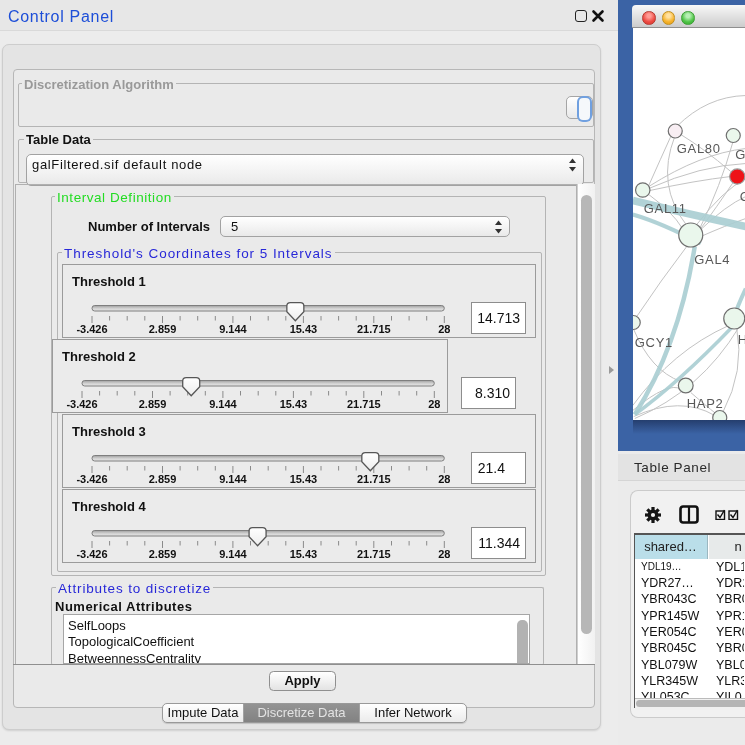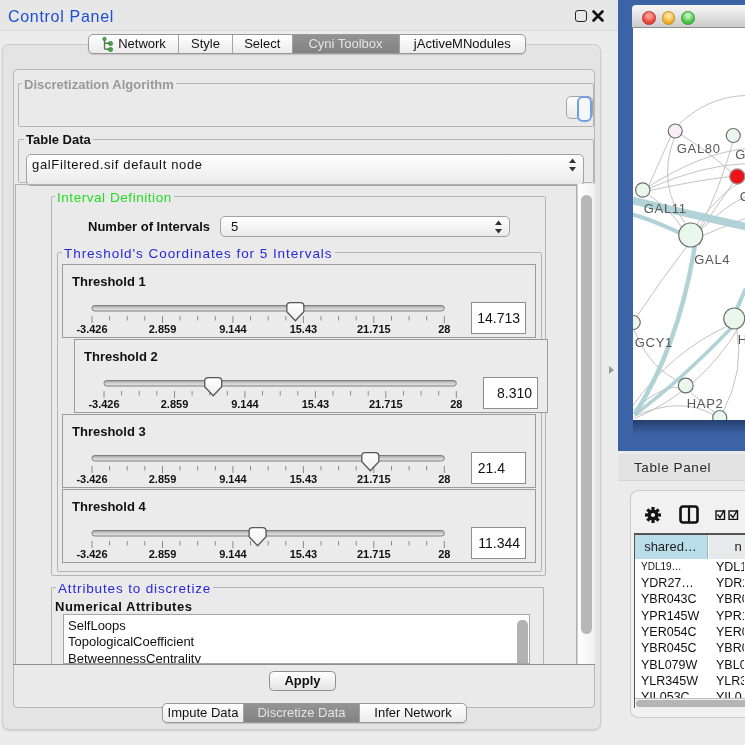--- a/index.html
+++ b/index.html
@@ -109,21 +109,21 @@
         <line x1="381.3" y1="51" x2="381.3" y2="58" stroke="#8a8a8a" stroke-width="1"></line>
         <text x="29.0" y="68" text-anchor="middle" font-family="Liberation Sans, sans-serif" font-size="11" font-weight="bold" fill="#111">-3.426</text>
         <text x="99.5" y="68" text-anchor="middle" font-family="Liberation Sans, sans-serif" font-size="11" font-weight="bold" fill="#111">2.859</text>
         <text x="169.9" y="68" text-anchor="middle" font-family="Liberation Sans, sans-serif" font-size="11" font-weight="bold" fill="#111">9.144</text>
         <text x="240.4" y="68" text-anchor="middle" font-family="Liberation Sans, sans-serif" font-size="11" font-weight="bold" fill="#111">15.43</text>
         <text x="310.8" y="68" text-anchor="middle" font-family="Liberation Sans, sans-serif" font-size="11" font-weight="bold" fill="#111">21.715</text>
         <text x="381.3" y="68" text-anchor="middle" font-family="Liberation Sans, sans-serif" font-size="11" font-weight="bold" fill="#111">28</text>
         <path d="M 227.3465824476548 37.6 h 10 q 3.5 0 3.5 3.5 v 5.6 l -8.5 9 l -8.5 -9 v -5.6 q 0 -3.5 3.5 -3.5 z" fill="url(#thumbg_264)" stroke="#565656" stroke-width="1.3"></path>
       </svg>
       <div style="position:absolute;left:408px;top:37px;width:55px;height:32px;background:#fff;border:1px solid #8d8d8d;box-sizing:border-box;font-size:14px;color:#111;text-align:right;line-height:30px;padding-right:5px">14.713</div>
-    </div><div style="position:absolute;left:74px;top:339px;width:474px;height:74px;border:1px solid #9b9b9b;box-sizing:border-box;background:#ebebeb">
+    </div><div style="position:absolute;left:52px;top:339px;width:396px;height:74px;border:1px solid #9b9b9b;box-sizing:border-box;background:#ebebeb">
       <div style="position:absolute;left:9px;top:9px;font-size:13px;font-weight:bold;color:#111">Threshold 2</div>
       <svg width="474" height="74" style="position:absolute;left:0;top:0" viewBox="0 0 474 74">
         <defs>
           <linearGradient id="thumbg_339" x1="0" y1="0" x2="0" y2="1">
             <stop offset="0" stop-color="#ffffff"></stop>
             <stop offset="1" stop-color="#ededed"></stop>
           </linearGradient>
         </defs>
         <rect x="29.0" y="40.5" width="352.3" height="5.5" rx="2.7" fill="url(#trackg)" stroke="#7e7e7e" stroke-width="1"></rect>
         <line x1="29.0" y1="51" x2="29.0" y2="58" stroke="#8a8a8a" stroke-width="1"></line>
@@ -253,34 +253,20 @@
   <div class="abs" style="left:577px;top:184px;width:18px;height:480px;background:linear-gradient(to right,#ffffff,#f1f1f1);border-left:1px solid #cfcfcf;box-sizing:border-box"></div>
   <div class="abs" style="left:580.5px;top:195px;width:11px;height:439px;background:#b7b7b7;border-radius:5.5px"></div>
 
   
   <div class="abs" style="left:13px;top:664px;width:582px;height:1px;background:#8f8f8f"></div>
   <div class="abs" style="left:269px;top:671px;width:67px;height:20px;background:linear-gradient(#ffffff,#f0f0f0 55%,#e3e3e3);
        border:1px solid #8f8f8f;border-radius:4.5px;box-sizing:border-box;text-align:center;
        font-size:13px;font-weight:bold;color:#111;line-height:18px">Apply</div>
 
   
-  <div class="abs" style="left:88px;top:33.5px;width:438px;height:20px;background:linear-gradient(#ffffff,#ebebeb);
-       border:1px solid #999;border-radius:5px;box-sizing:border-box;display:flex;box-shadow:0 1px 1px rgba(0,0,0,0.15)">
-    <div style="width:89px;border-right:1px solid #a2a2a2;display:flex;align-items:center;justify-content:center;font-size:13px;color:#111">
-      <svg width="13" height="16" viewBox="0 0 13 16" style="margin-right:4px">
-        <path d="M3.5 3.5 V13 M3.5 7 L9.5 7.5 M3.5 13 L9.5 13.5" stroke="#4e7950" stroke-width="1.3" fill="none"></path>
-        <circle cx="3.5" cy="3" r="1.7" fill="#49a84b" stroke="#2e7030" stroke-width="0.7"></circle>
-        <circle cx="9.5" cy="7.5" r="2.1" fill="#49a84b" stroke="#2e7030" stroke-width="0.7"></circle>
-        <circle cx="9.5" cy="13.5" r="2.1" fill="#49a84b" stroke="#2e7030" stroke-width="0.7"></circle>
-      </svg>Network</div>
-    <div style="width:53px;border-right:1px solid #a2a2a2;text-align:center;font-size:13px;color:#111;line-height:18px">Style</div>
-    <div style="width:58.5px;border-right:1px solid #a2a2a2;text-align:center;font-size:13px;color:#111;line-height:18px">Select</div>
-    <div style="width:106px;background:linear-gradient(#939393,#828282);text-align:center;font-size:13px;color:#e3e3e3;line-height:18px">Cyni Toolbox</div>
-    <div style="flex:1;border-left:1px solid #a2a2a2;text-align:center;font-size:13px;color:#111;line-height:18px">jActiveMNodules</div>
-  </div>
 
   
   <div class="abs" style="left:162px;top:703px;width:305px;height:20px;background:linear-gradient(#ffffff,#ebebeb);
        border:1px solid #999;border-radius:5px;box-sizing:border-box;display:flex;box-shadow:0 1px 1px rgba(0,0,0,0.15)">
     <div style="width:80px;border-right:1px solid #a2a2a2;text-align:center;font-size:13px;color:#111;line-height:18px">Impute Data</div>
     <div style="width:115px;background:linear-gradient(#939393,#828282);text-align:center;font-size:13px;color:#e3e3e3;line-height:18px">Discretize Data</div>
     <div style="flex:1;border-left:1px solid #a2a2a2;text-align:center;font-size:13px;color:#111;line-height:18px">Infer Network</div>
   </div>
 
   

